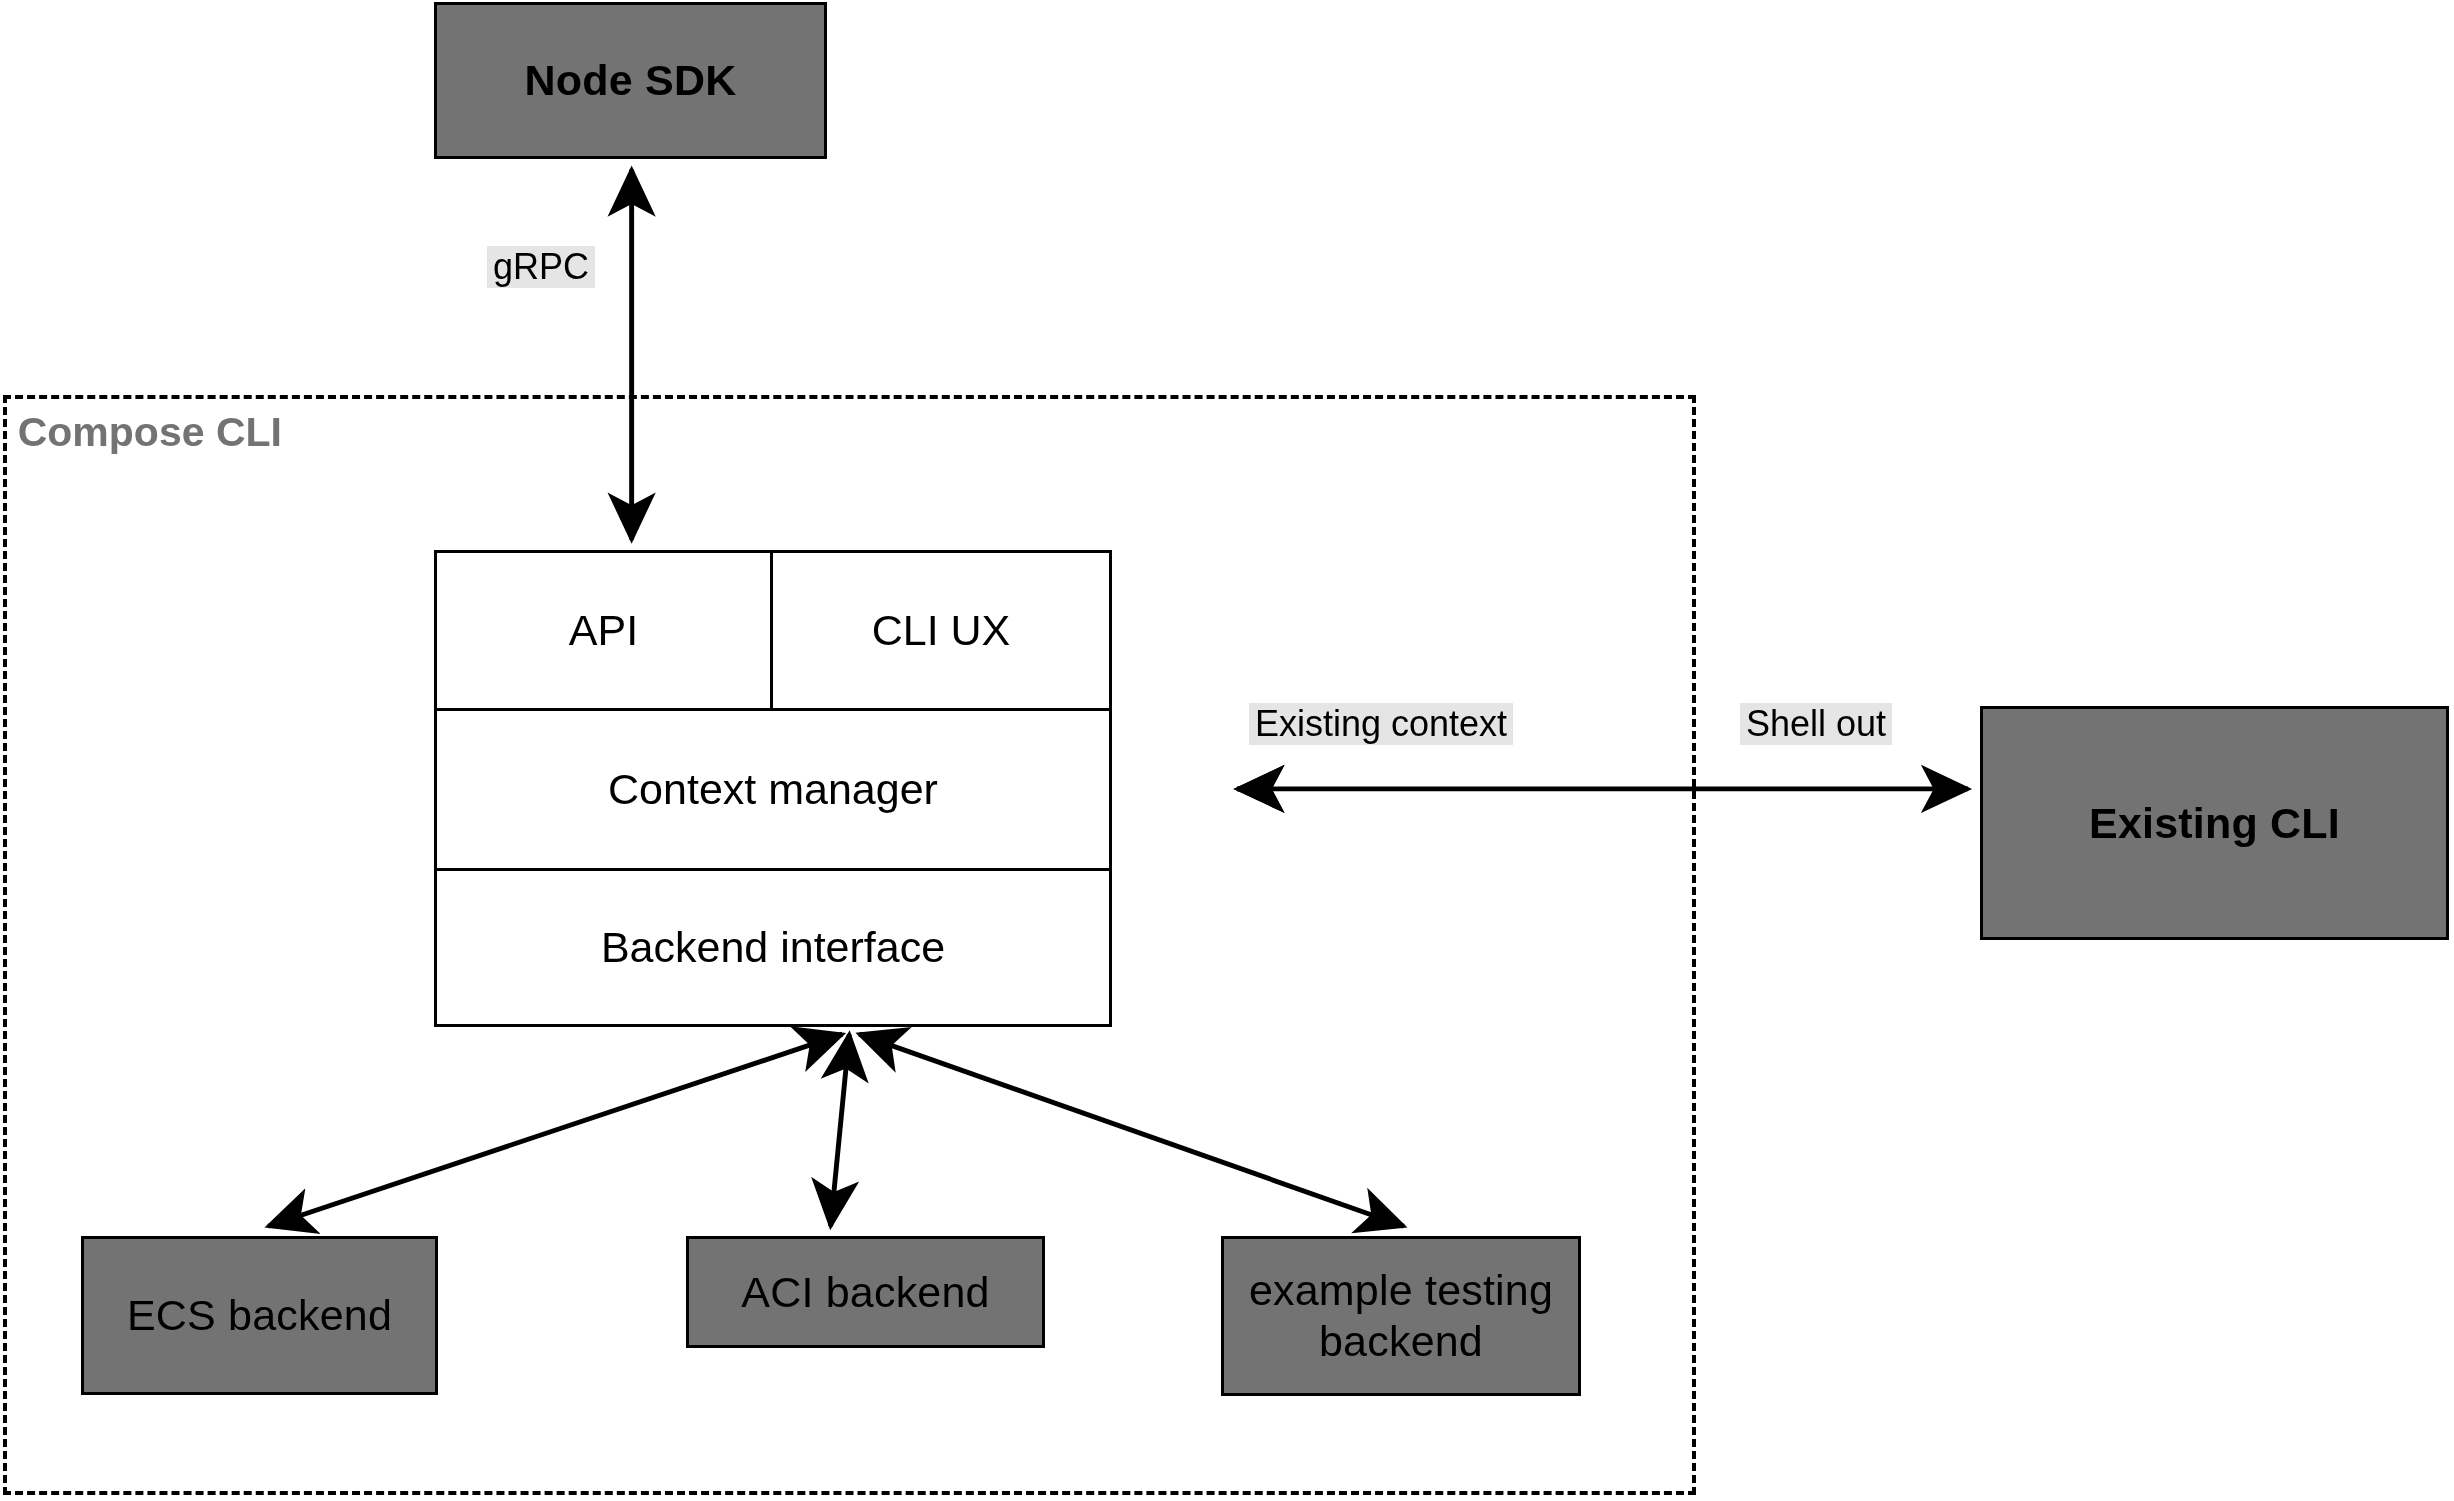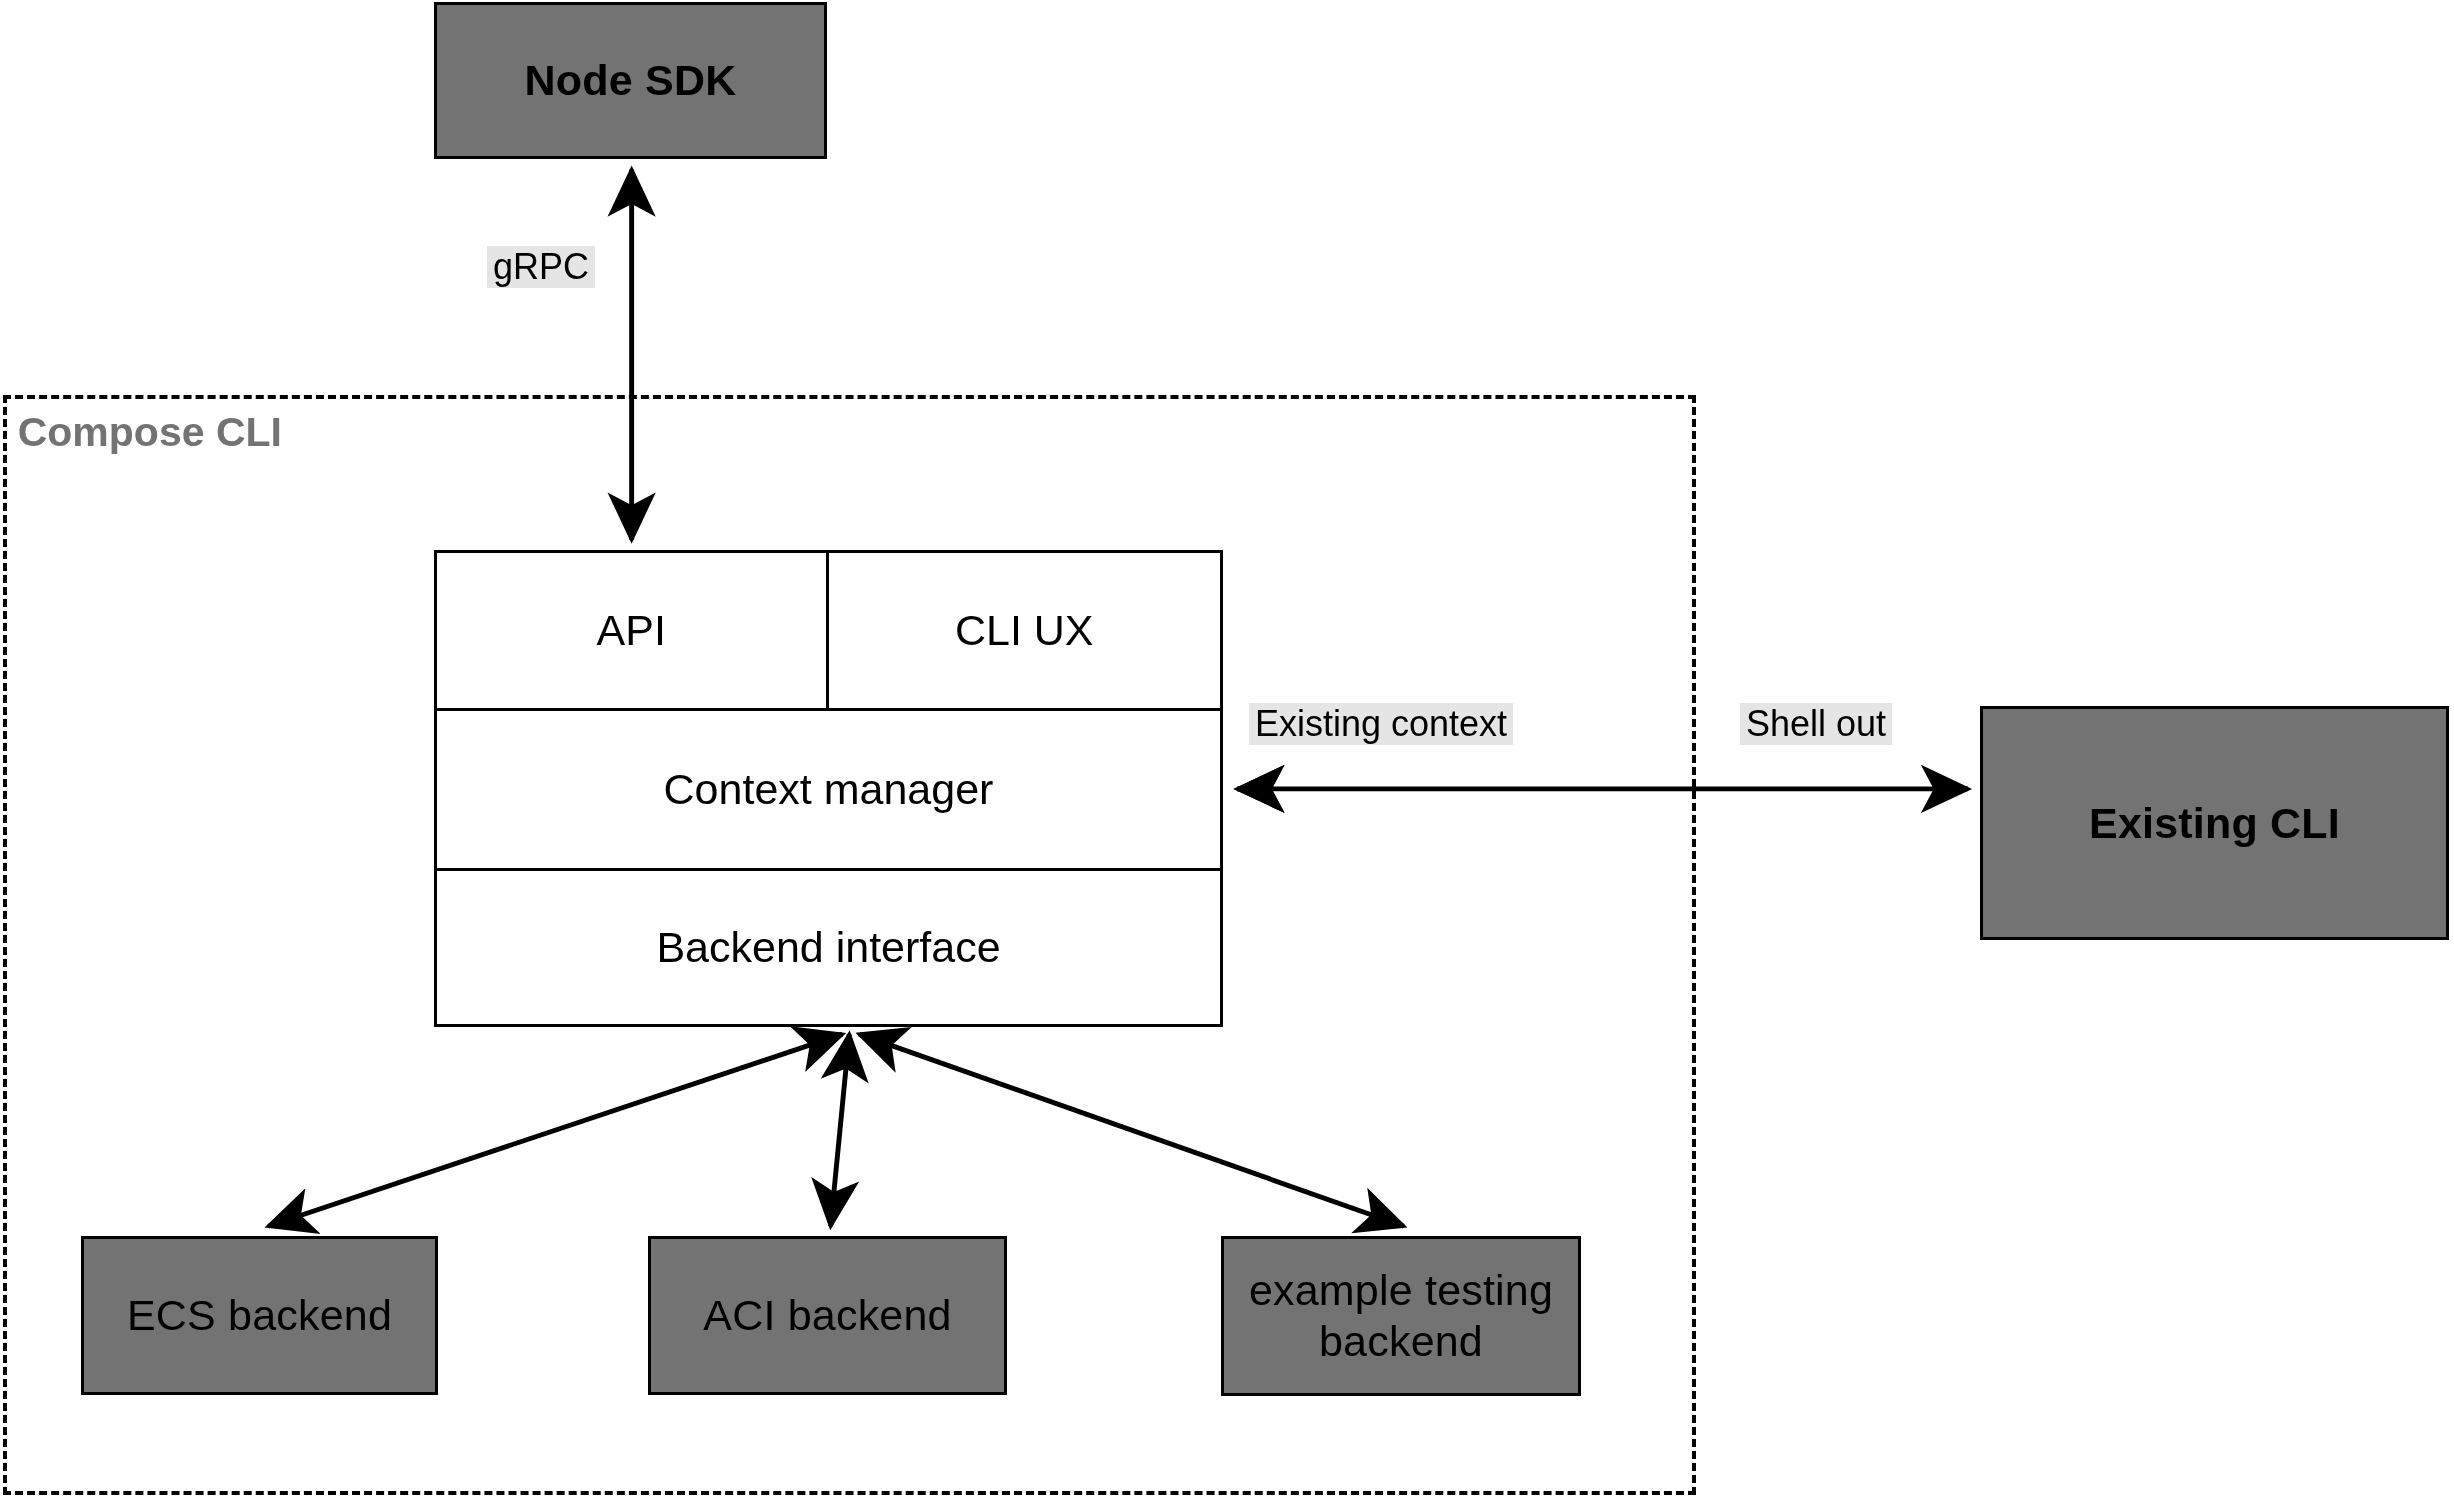--- a/index.html
+++ b/index.html
@@ -102,21 +102,21 @@
   <div class="group-title" style="left:17.7px; top:409px;">Compose CLI</div>
 
   <div class="node bold" style="left:434px; top:2px; width:393px; height:157px;">
     <span class="node-label">Node SDK</span>
   </div>
 
   <div class="node bold" style="left:1980px; top:706px; width:469px; height:234px;">
     <span class="node-label">Existing CLI</span>
   </div>
 
-  <div class="stack" style="left:434px; top:550px; width:789px; height:477px;">
+  <div class="stack" style="left:434px; top:550px; width:678px; height:477px;">
     <div class="stack-row divider-bottom" style="height:158px;">
       <div class="stack-cell divider-right" style="width:50%;">
         <span>API</span>
       </div>
       <div class="stack-cell" style="width:50%;">
         <span>CLI UX</span>
       </div>
     </div>
     <div class="stack-row divider-bottom" style="height:160px;">
       <div class="stack-cell" style="width:100%;">
@@ -127,21 +127,21 @@
       <div class="stack-cell" style="width:100%;">
         <span>Backend interface</span>
       </div>
     </div>
   </div>
 
   <div class="node" style="left:81px; top:1236px; width:357px; height:159px;">
     <span class="node-label">ECS backend</span>
   </div>
 
-  <div class="node" style="left:648px; top:1236px; width:359px; height:159px;align-items:center;">
+  <div class="node" style="left:686px; top:1236px; width:359px; height:112px;align-items:center;">
     <span class="node-label">ACI backend</span>
   </div>
 
   <div class="node" style="left:1221px; top:1236px; width:360px; height:160px;">
     <span class="node-label">example testing
 backend</span>
   </div>
 
   <svg class="layer" viewBox="0 0 2492 1524" xmlns="http://www.w3.org/2000/svg">
     <defs>

